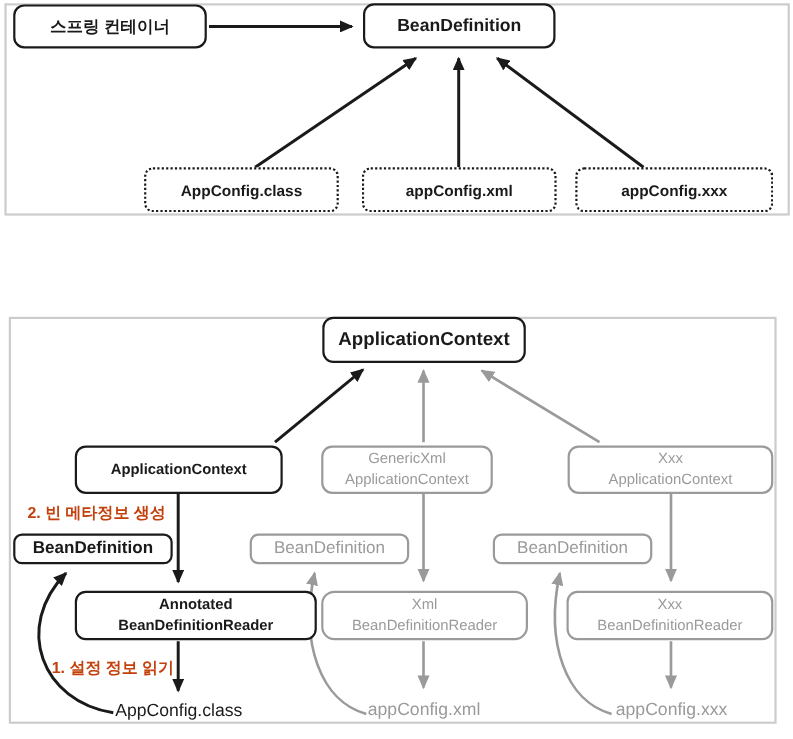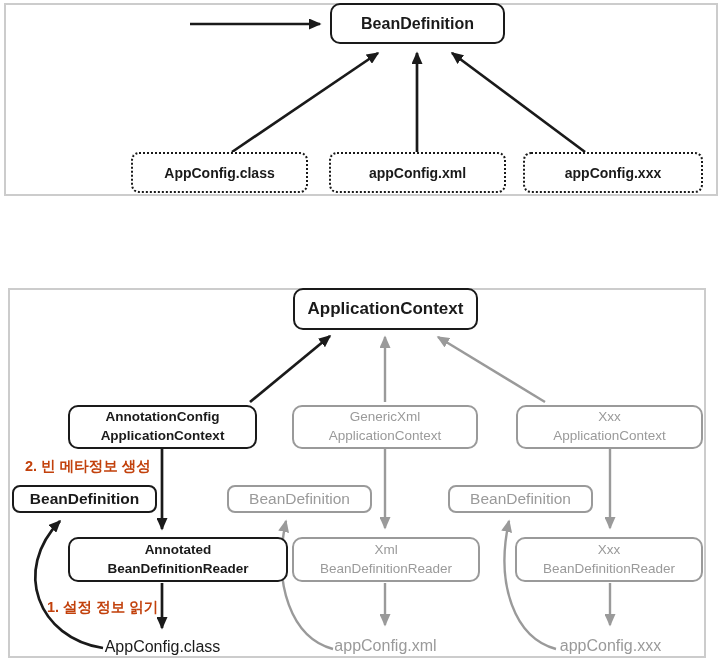--- a/index.html
+++ b/index.html
@@ -65,44 +65,46 @@
 
     <path d="M162,583 L162,628" stroke="#1a1a1a" stroke-width="2.7" fill="none" marker-end="url(#ah-black)"></path>
     <path d="M385,583 L385,625" stroke="#9a9a9a" stroke-width="2.4" fill="none" marker-end="url(#ah-gray)"></path>
     <path d="M610,583 L610,625" stroke="#9a9a9a" stroke-width="2.4" fill="none" marker-end="url(#ah-gray)"></path>
 
     <path d="M103,648 C38,638 12,570 60,521" stroke="#1a1a1a" stroke-width="2.7" fill="none" marker-end="url(#ah-black)"></path>
     <path d="M333,649 C292,638 272,585 286,521" stroke="#9a9a9a" stroke-width="2.4" fill="none" marker-end="url(#ah-gray)"></path>
     <path d="M556,649 C515,638 495,585 509,521" stroke="#9a9a9a" stroke-width="2.4" fill="none" marker-end="url(#ah-gray)"></path>
   </svg>
 
+  <div class="box" style="left:12px;top:4px;width:176px;height:40px;font-size:15px;">
+    <span>스프링 컨테이너</span>
+  </div>
 
   <div class="box" style="left:330px;top:3px;width:175px;height:41px;font-size:16px;">
     <span>BeanDefinition</span>
   </div>
 
   <div class="box dotted" style="left:131px;top:152px;width:177px;height:41px;font-size:14px;">
     <span>AppConfig.class</span>
   </div>
   <div class="box dotted" style="left:329px;top:152px;width:177px;height:41px;font-size:14px;">
     <span>appConfig.xml</span>
   </div>
   <div class="box dotted" style="left:523px;top:152px;width:180px;height:41px;font-size:14px;">
     <span>appConfig.xxx</span>
   </div>
 
   <div class="box" style="left:293px;top:288px;width:185px;height:42px;font-size:17px;">
     <span>ApplicationContext</span>
   </div>
 
   <div class="box two-line" style="left:68px;top:405px;width:189px;height:44px;">
-    <span>AnnotationConfig</span>
     <span>ApplicationContext</span>
   </div>
-  <div class="box gray two-line" style="left:292px;top:405px;width:186px;height:44px;">
+  <div class="box gray two-line" style="left:292px;top:405px;width:156px;height:44px;">
     <span>GenericXml</span>
     <span>ApplicationContext</span>
   </div>
   <div class="box gray two-line" style="left:516px;top:405px;width:187px;height:44px;">
     <span>Xxx</span>
     <span>ApplicationContext</span>
   </div>
 
   <div class="k-label" style="left:25px;top:457px;">2. 빈 메타정보 생성</div>
 
@@ -113,21 +115,21 @@
     <span>BeanDefinition</span>
   </div>
   <div class="box gray bd" style="left:448px;top:485px;width:145px;height:28px;">
     <span>BeanDefinition</span>
   </div>
 
   <div class="box two-line" style="left:68px;top:537px;width:220px;height:45px;">
     <span>Annotated</span>
     <span>BeanDefinitionReader</span>
   </div>
-  <div class="box gray two-line" style="left:292px;top:537px;width:188px;height:45px;">
+  <div class="box gray two-line" style="left:292px;top:537px;width:188px;height:45px;border-radius:12px;">
     <span>Xml</span>
     <span>BeanDefinitionReader</span>
   </div>
   <div class="box gray two-line" style="left:515px;top:537px;width:188px;height:45px;">
     <span>Xxx</span>
     <span>BeanDefinitionReader</span>
   </div>
 
   <div class="k-label" style="left:47px;top:598px;">1. 설정 정보 읽기</div>
 

